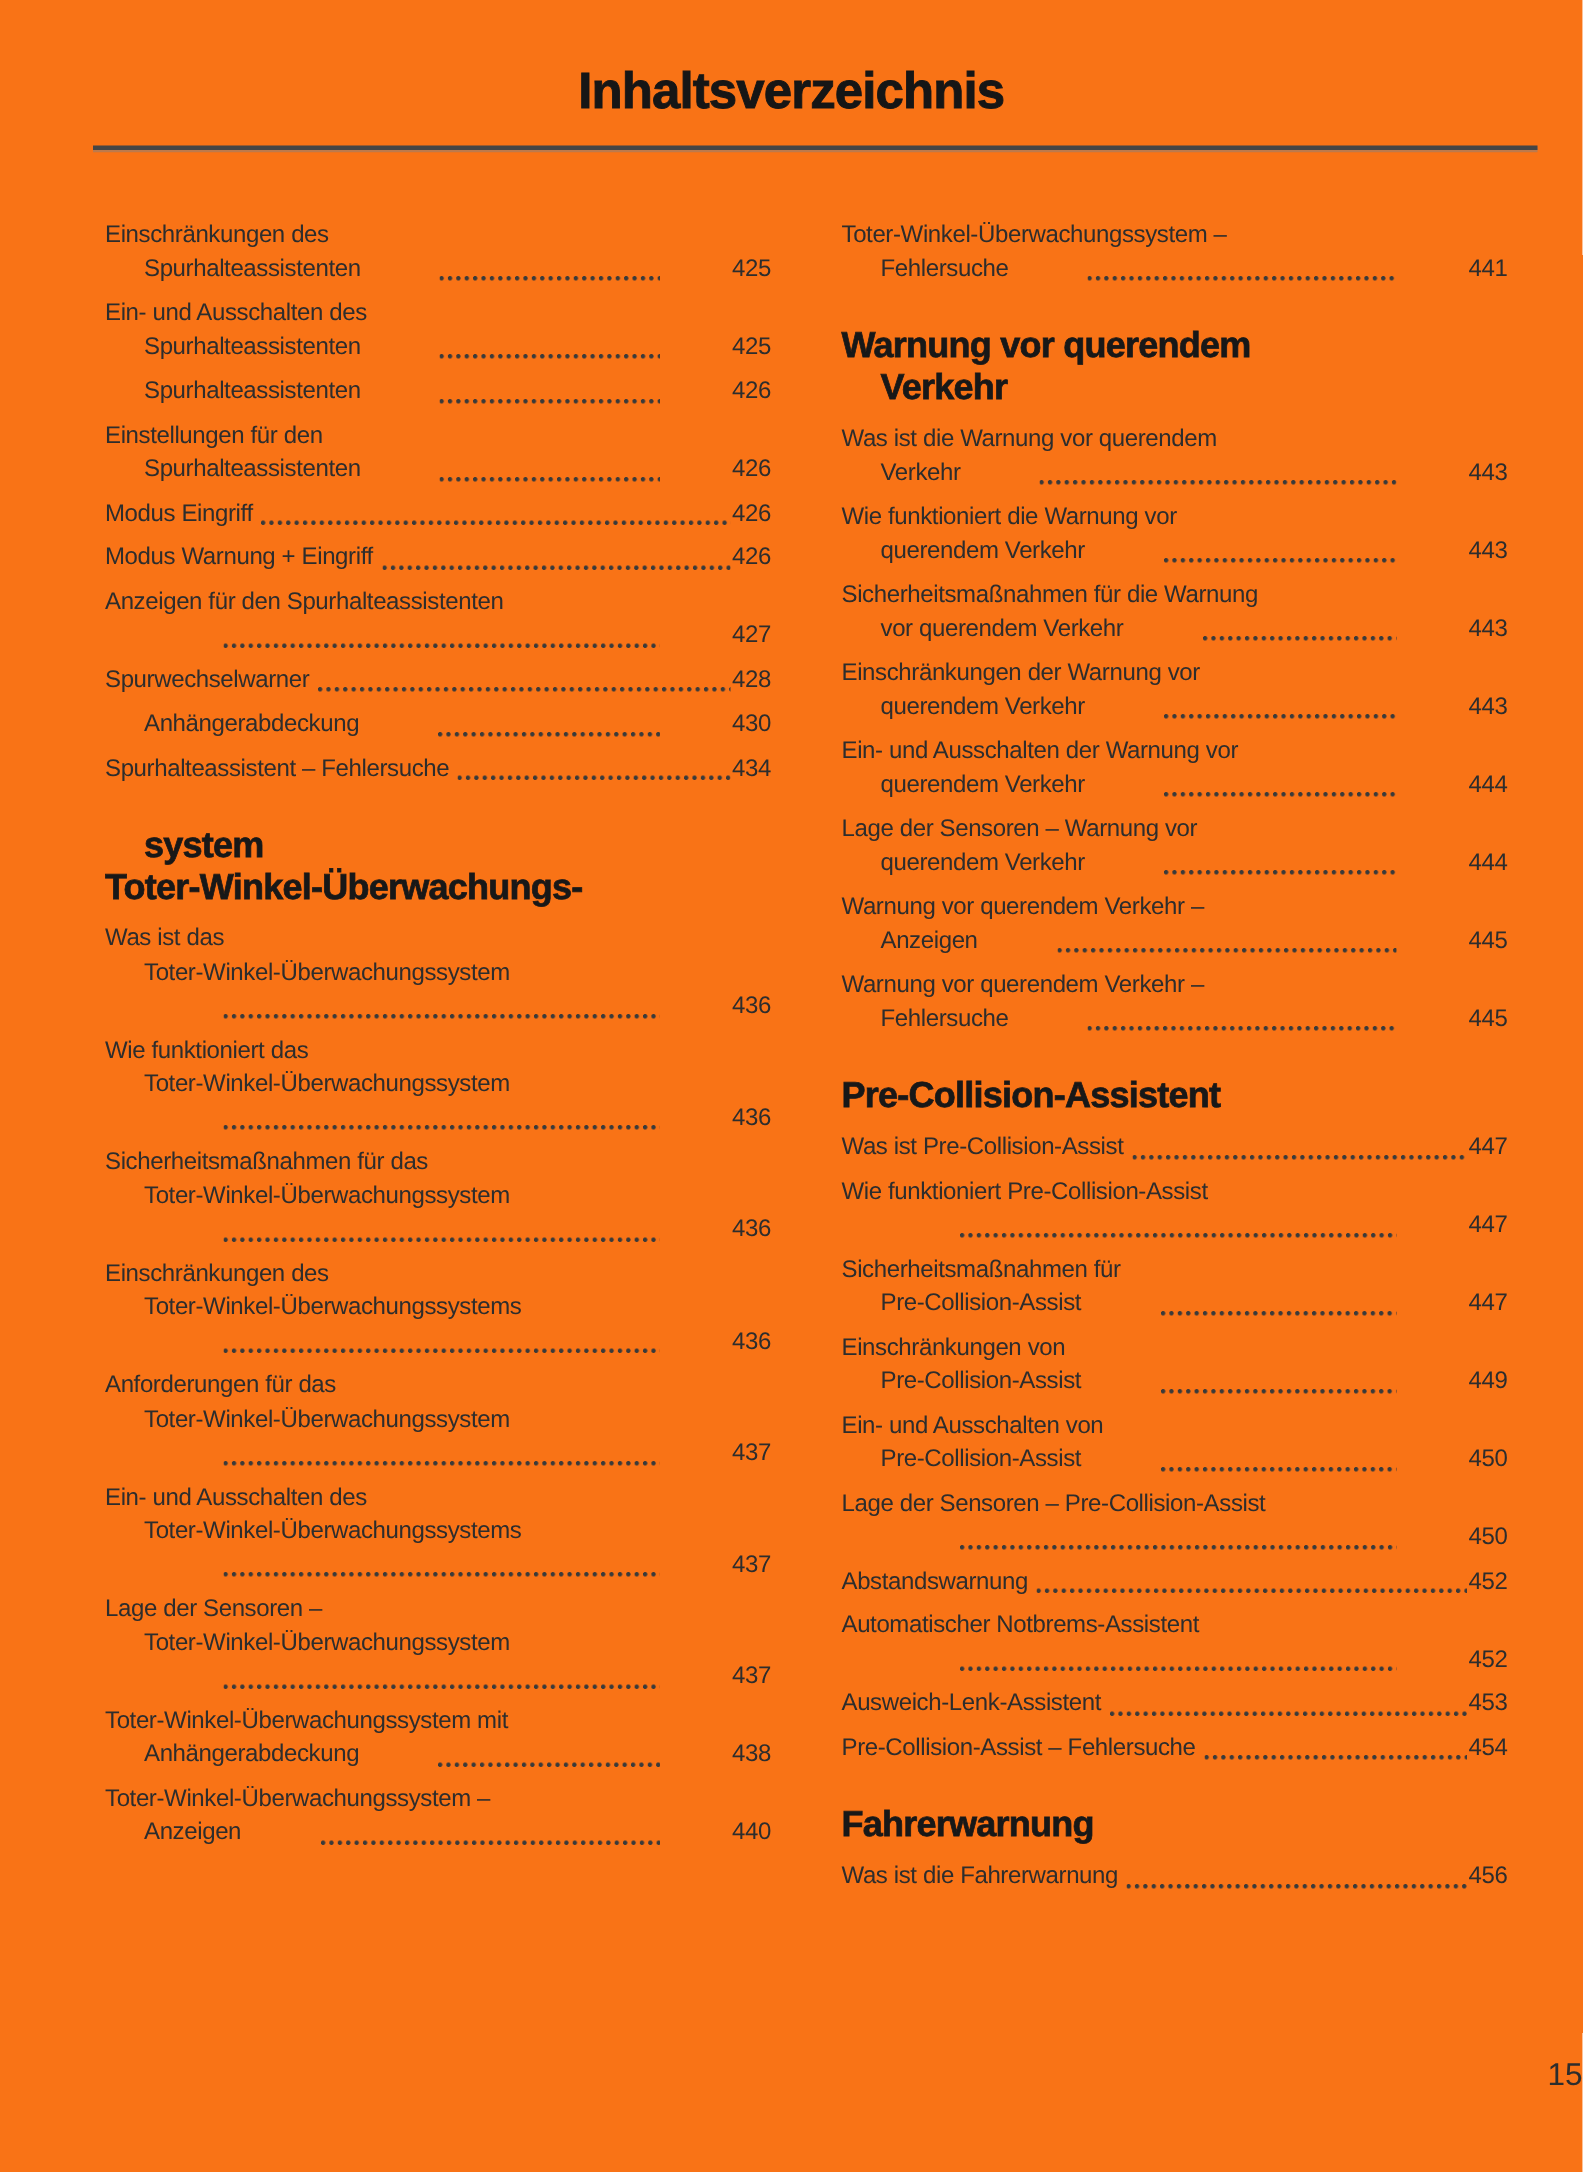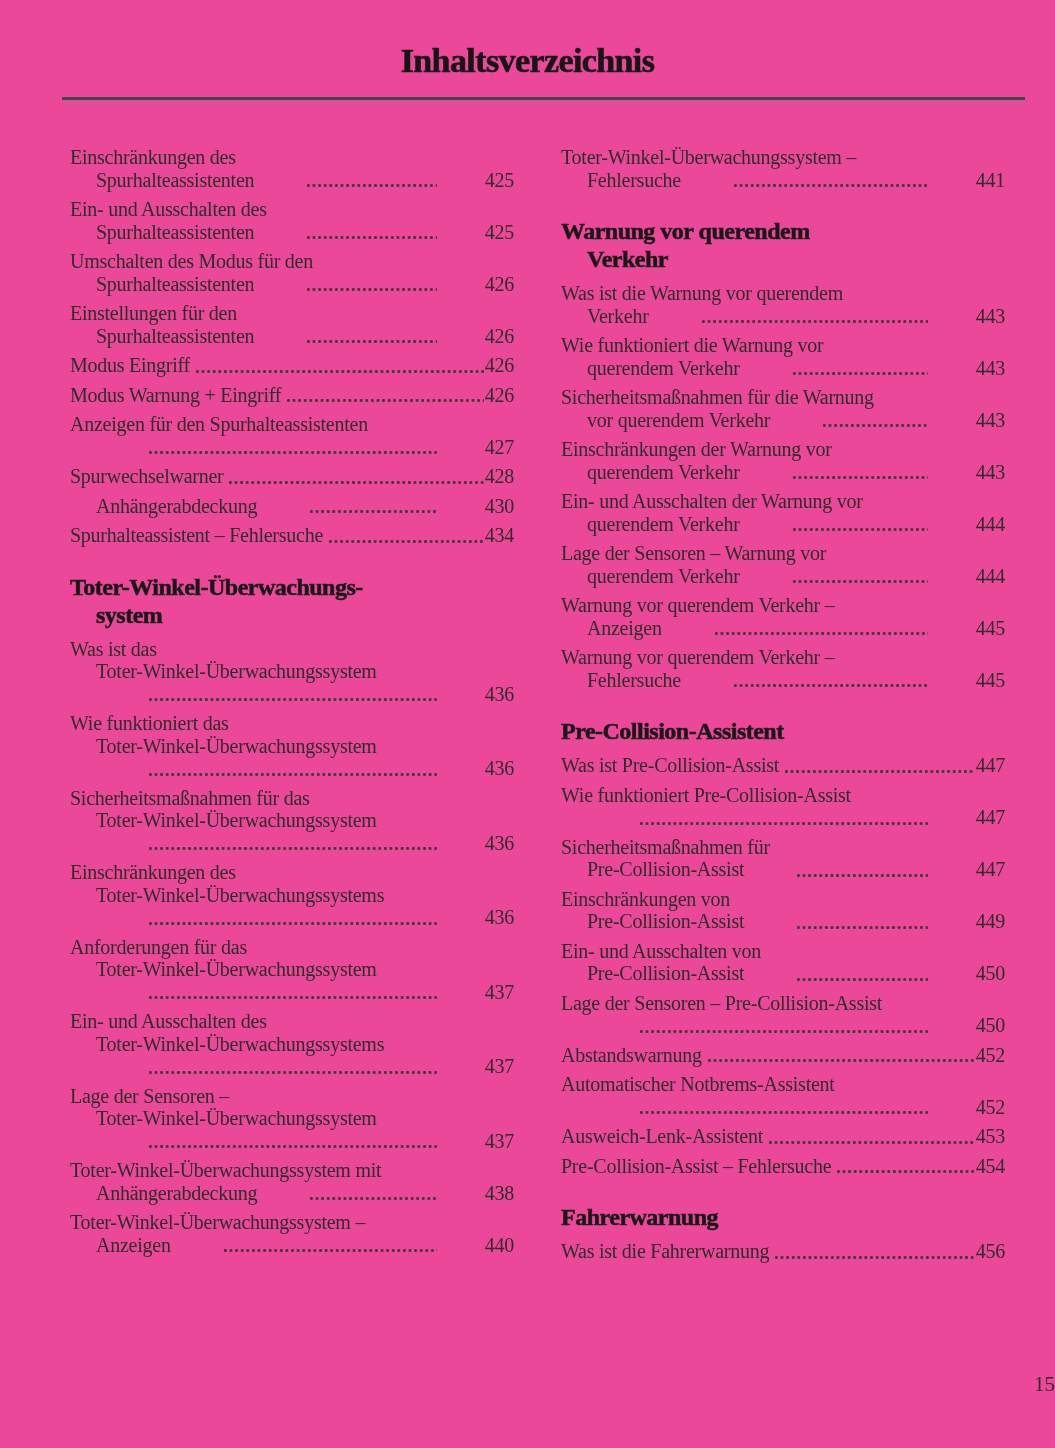--- a/index.html
+++ b/index.html
@@ -1,21 +1,21 @@
 <!DOCTYPE html>
 <html><head>
 <meta charset="utf-8">
 <style>
   html, body { margin: 0; padding: 0; background: #ffffff; }
   .page {
     position: relative;
     width: 1055px;
     height: 1448px;
-    background: #ec4899;
-    font-family: Liberation Serif, serif;
+    background: #f97316;
+    font-family: Liberation Sans, sans-serif;
     color: #2d2d2d;
     overflow: hidden;
   }
   .title {
     position: absolute;
     top: 42px;
     left: 0;
     width: 100%;
     text-align: center;
     font-size: 34px;
@@ -37,21 +37,21 @@
   .columns {
     position: absolute;
     top: 146px;
     left: 70px;
     width: 935px;
     display: flex;
     gap: 47px;
   }
   .col { flex: 0 0 444px; width: 444px; }
   .entry {
-    font-size: 20px;
+    font-size: 16px;
     line-height: 22.5px;
     letter-spacing: -0.25px;
     margin-bottom: 7px;
   }
   .eline { white-space: nowrap; }
   .ind { padding-left: 26px; gap: 47px; }
   .row { display: flex; align-items: flex-end; }
   .txt { white-space: nowrap; }
   .leader {
     flex: 1 1 auto;
@@ -102,21 +102,20 @@
         </div>
         <div class="entry">
           <div class="eline">Ein- und Ausschalten des</div>
           <div class="row ind">
             <span class="txt">Spurhalteassistenten</span>
             <span class="leader"></span>
             <span class="pg">425</span>
           </div>
         </div>
         <div class="entry">
-          <div class="eline">Umschalten des Modus für den</div>
           <div class="row ind">
             <span class="txt">Spurhalteassistenten</span>
             <span class="leader"></span>
             <span class="pg">426</span>
           </div>
         </div>
         <div class="entry">
           <div class="eline">Einstellungen für den</div>
           <div class="row ind">
             <span class="txt">Spurhalteassistenten</span>
@@ -161,22 +160,22 @@
           </div>
         </div>
         <div class="entry">
           <div class="row">
             <span class="txt">Spurhalteassistent – Fehlersuche</span>
             <span class="leader"></span>
             <span class="pg">434</span>
           </div>
         </div>
         <div class="section-heading">
+          <div class="hline ind">system</div>
           <div class="hline">Toter-Winkel-Überwachungs-</div>
-          <div class="hline ind">system</div>
         </div>
         <div class="entry">
           <div class="eline">Was ist das</div>
           <div class="eline ind">Toter-Winkel-Überwachungssystem</div>
           <div class="row ind">
             <span class="txt"></span>
             <span class="leader"></span>
             <span class="pg">436</span>
           </div>
         </div>

